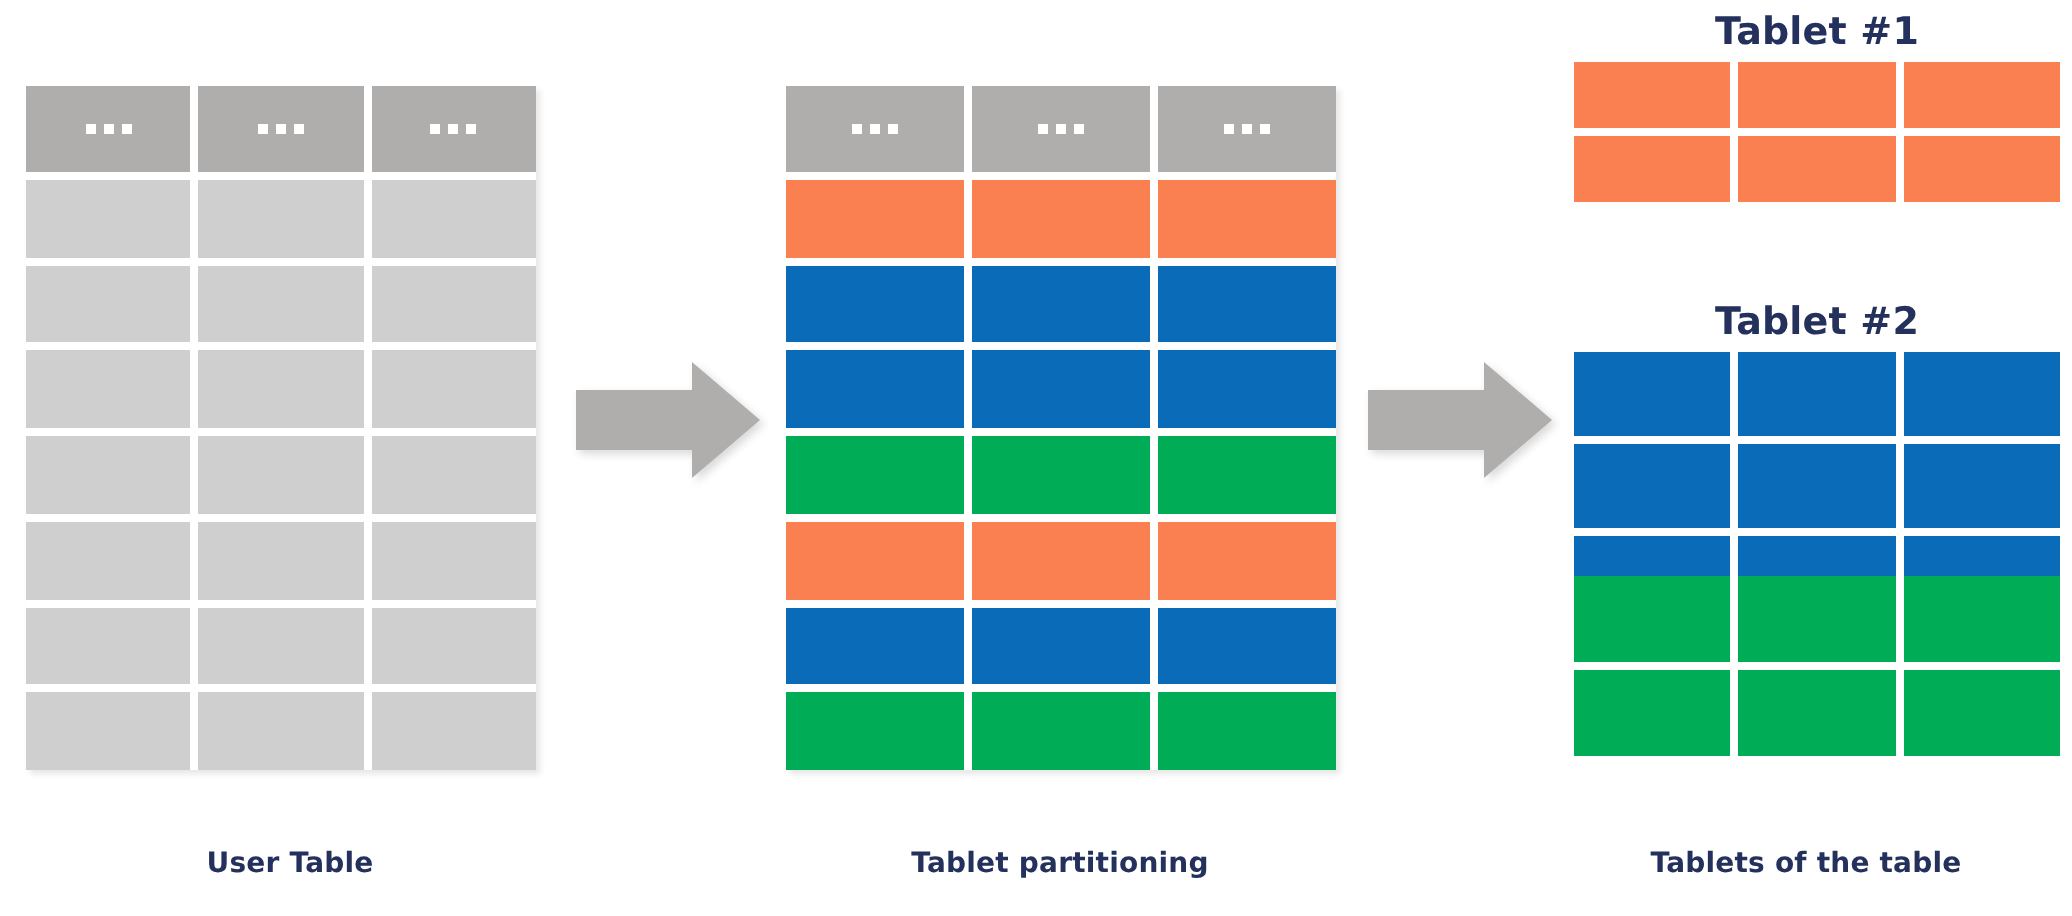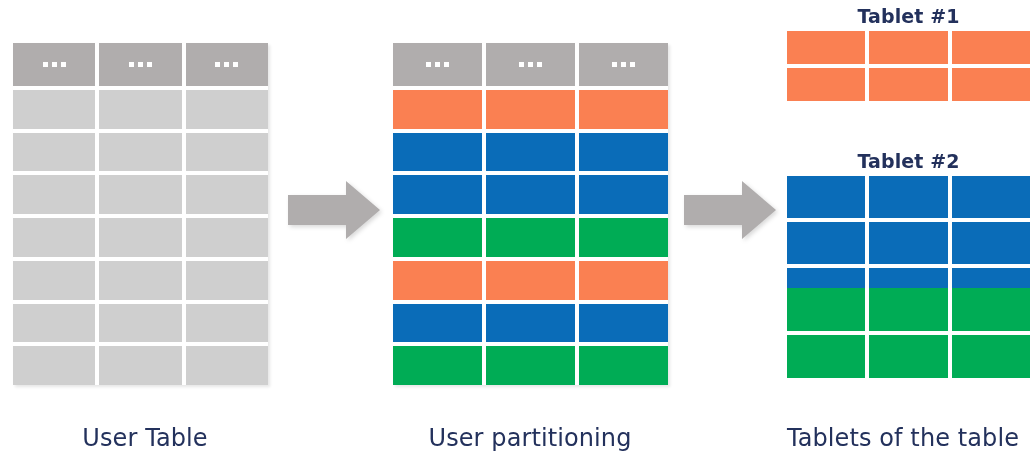--- a/index.html
+++ b/index.html
@@ -118,22 +118,22 @@
     width: 92px;
     height: 58px;
     filter: drop-shadow(2px 2px 2px rgba(0,0,0,0.15));
   }
   #arrow-1 { left: 288px; top: 181px; }
   #arrow-2 { left: 684px; top: 181px; }
 
   
   .caption {
     position: absolute;
-    font-size: 24px;
-    font-weight: 400;
+    font-size: 14px;
+    font-weight: 700;
     color: #23315c;
     text-align: center;
     letter-spacing: 0.1px;
     white-space: nowrap;
   }
   #caption-user    { left: 0px;   top: 424px; width: 290px; }
   #caption-part    { left: 370px; top: 424px; width: 320px; }
   #caption-tablets { left: 770px; top: 424px; width: 266px; text-align: center; }
 </style>
 </head>
@@ -271,16 +271,16 @@
         <div class="cell green"></div>
         <div class="cell green"></div>
         <div class="cell green"></div>
         <div class="cell green"></div>
         <div class="cell green"></div>
         <div class="cell green"></div>
       </div>
   </div>
 
   <div class="caption" id="caption-user">User Table</div>
-  <div class="caption" id="caption-part">User partitioning</div>
+  <div class="caption" id="caption-part">Tablet partitioning</div>
   <div class="caption" id="caption-tablets">Tablets of the table</div>
 
 </div>
 
 </body></html>

